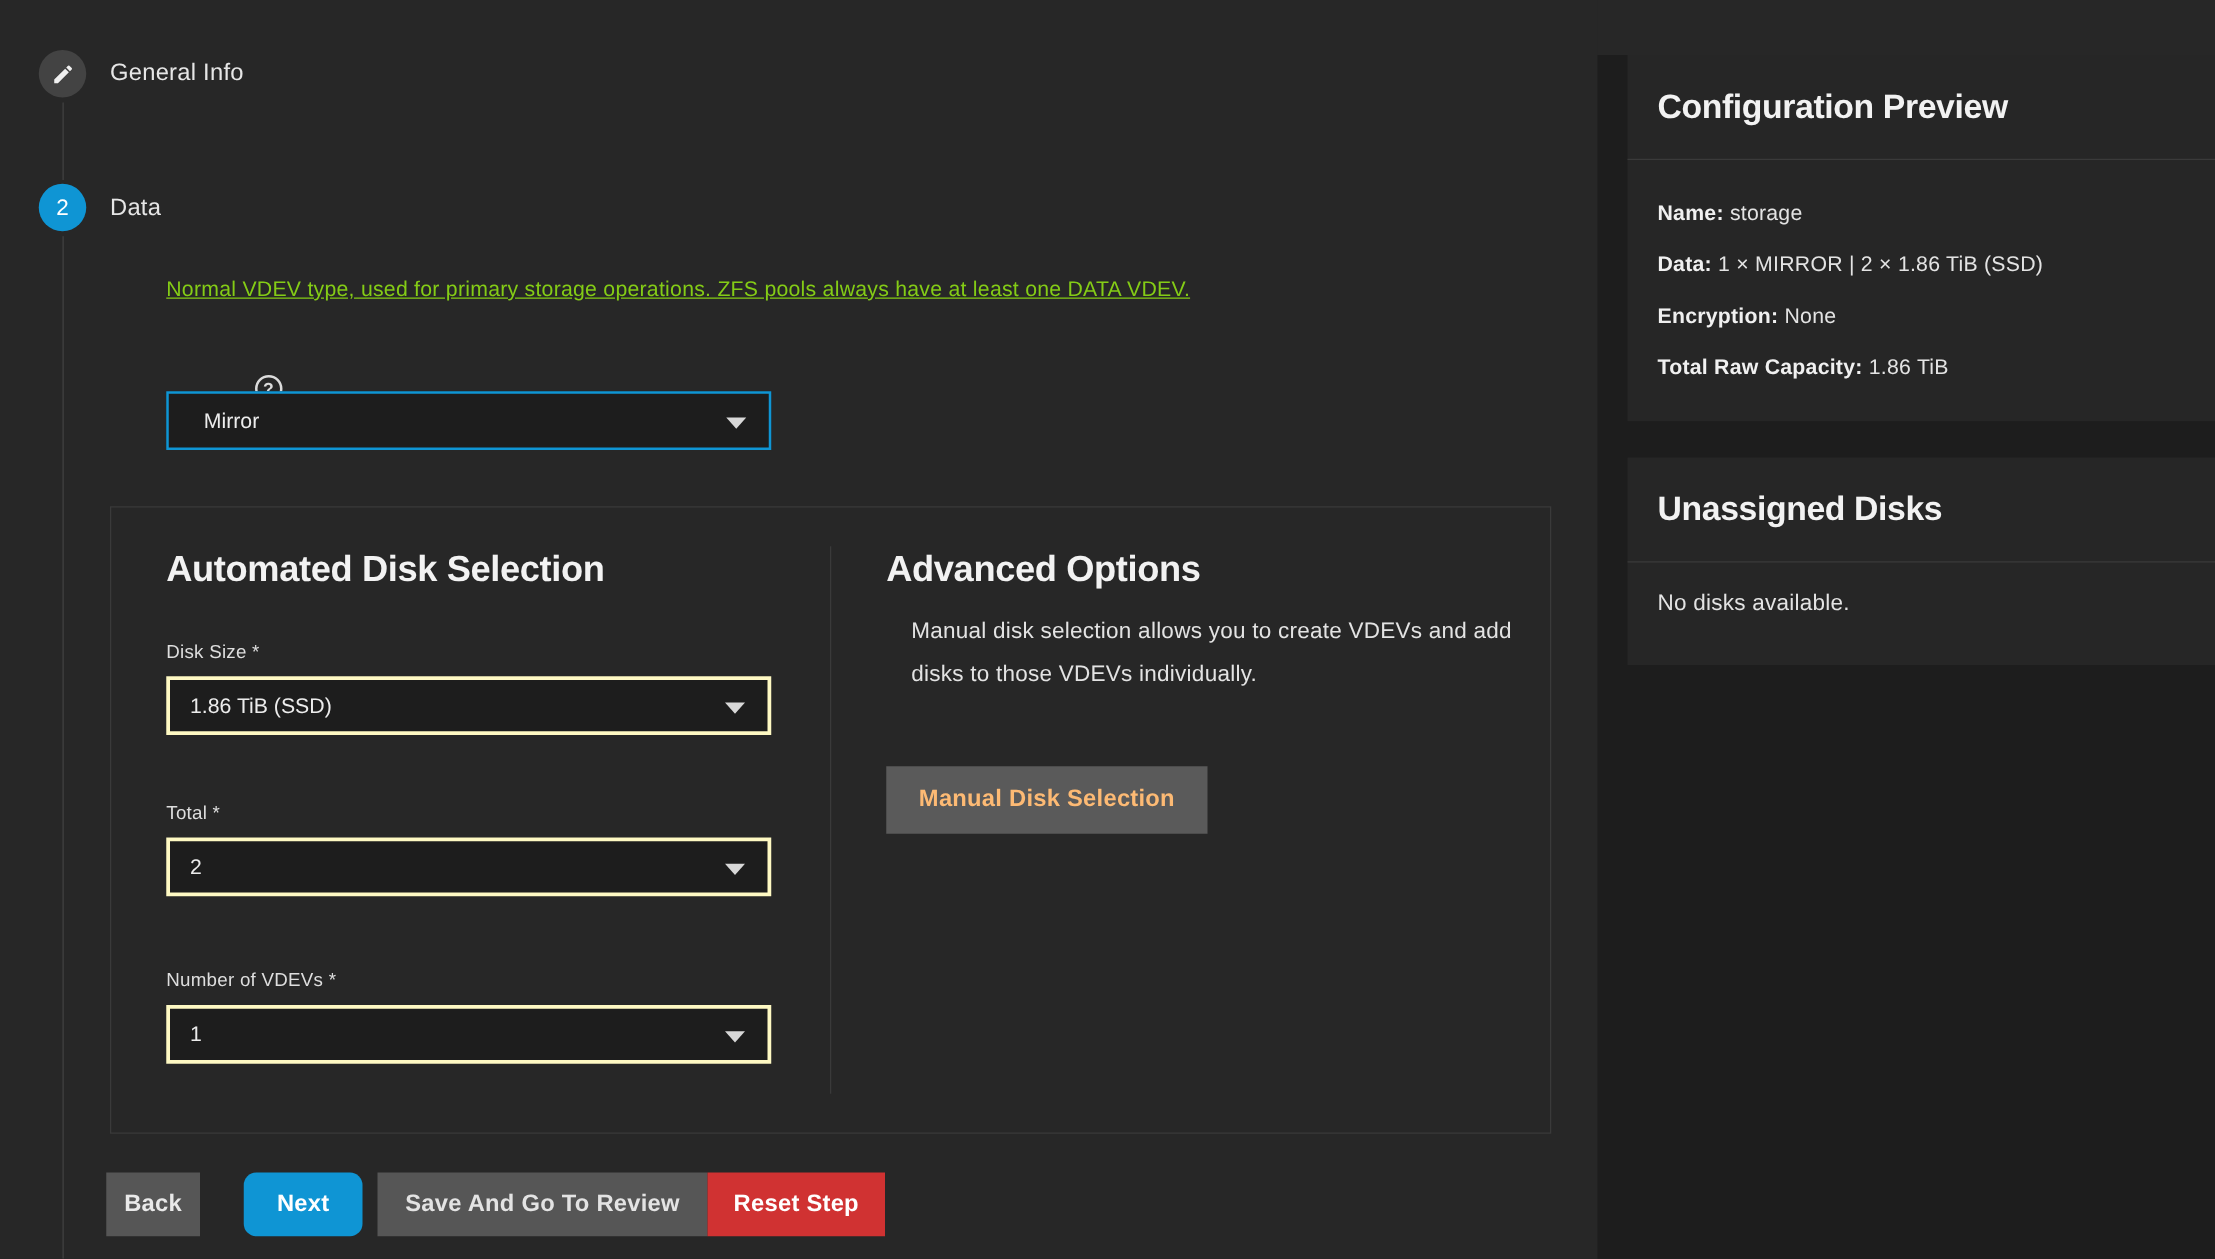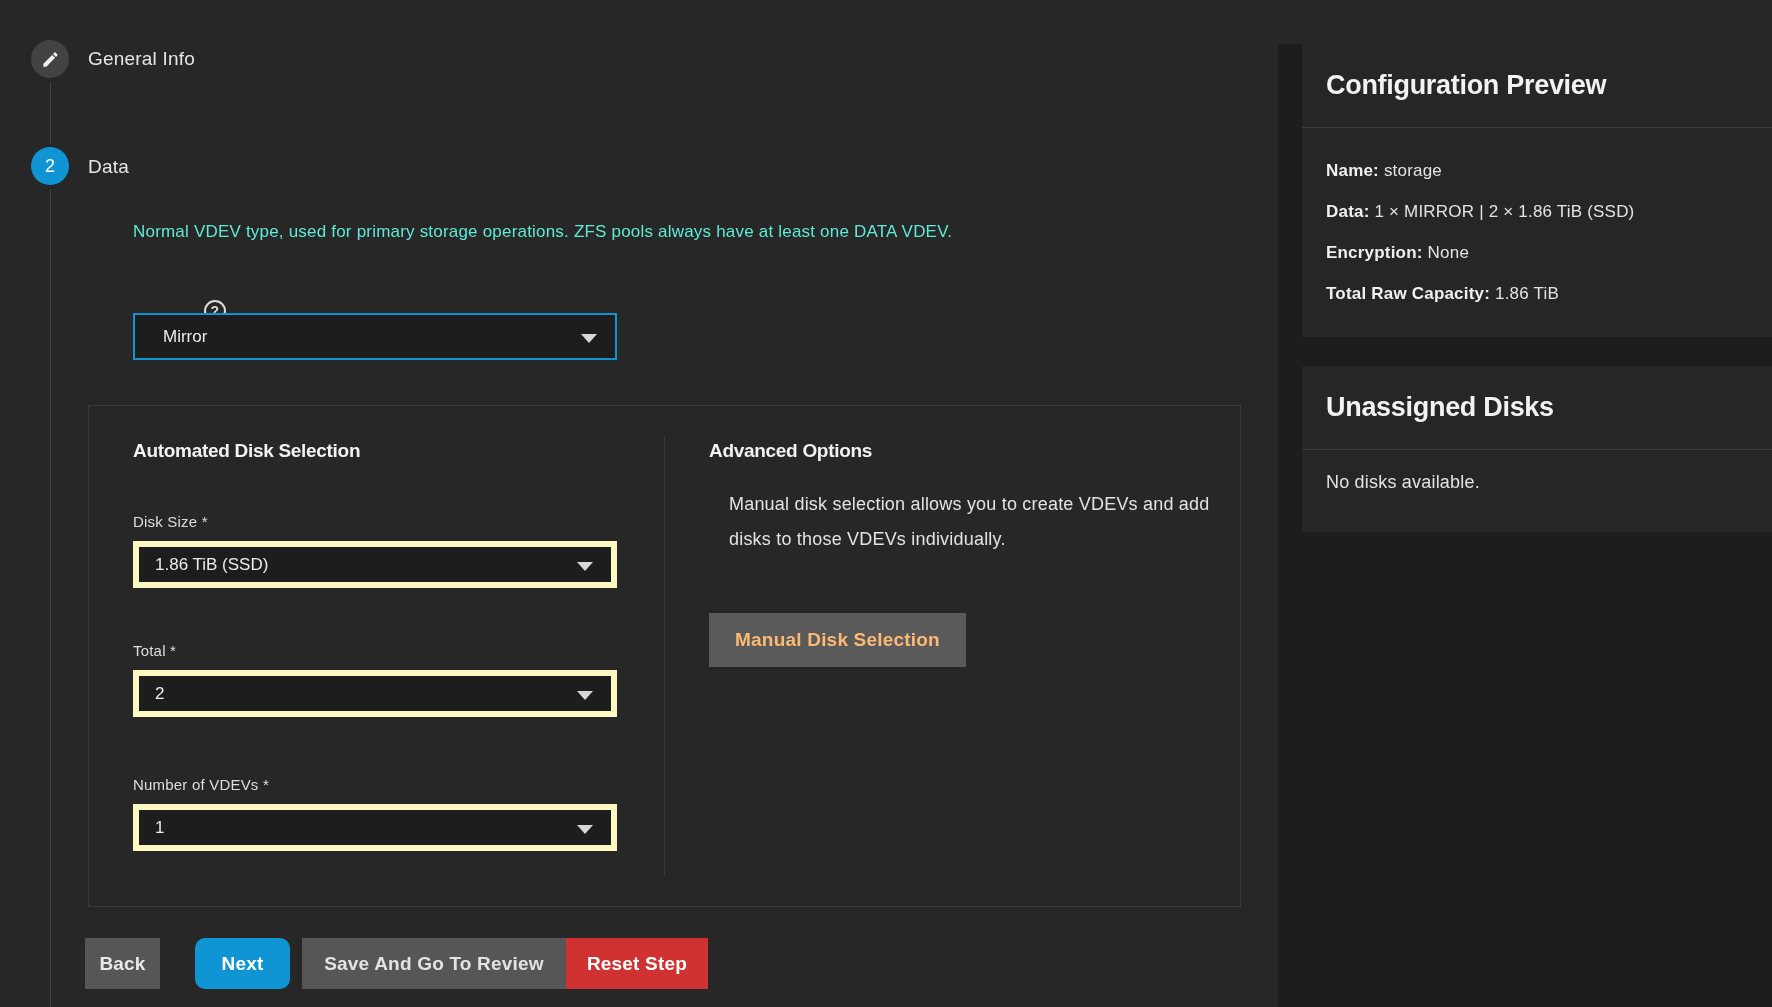--- a/index.html
+++ b/index.html
@@ -23,34 +23,34 @@
     position:absolute; left:31px; width:38px; height:38px; border-radius:50%;
     display:flex; align-items:center; justify-content:center;
   }
   .step-circle.done   { top:40px;  background:#434343; }
   .step-circle.active { top:147px; background:#0f95d4; color:#fff; font-size:18px; }
   .step-label { position:absolute; left:88px; font-size:19px; color:#e6e6e6; letter-spacing:0.2px; }
   .step-label.s1 { top:48px; }
   .step-label.s2 { top:156px; }
   .pencil-svg { width:19px; height:19px; fill:#f0f0f0; }
 
-  .step-desc { position:absolute; left:133px; top:222px; font-size:17px; color:#5eead4; letter-spacing:0.2px; }
+  .step-desc { position:absolute; left:133px; top:222px; font-size:17px; color:#84cc16; letter-spacing:0.2px;text-decoration:underline; }
 
   .field-label { position:absolute; font-size:15px; color:#dedede; letter-spacing:0.2px; }
   .label-row { position:absolute; left:133px; top:283px; display:flex; align-items:center; gap:14px; }
   .label-row .field-label { position:static;margin-top:38px; }
   .help-icon {
     width:22px; height:22px; border-radius:50%; border:2px solid #dcdcdc;
     display:flex; align-items:center; justify-content:center;
     font-size:14px; font-weight:bold; color:#dcdcdc; cursor:pointer;
   }
 
   .select {
     position:absolute; left:133px; width:484px; height:47px;
-    background:#1d1d1d; border:6px solid #fef9c3;
+    background:#1d1d1d; border:3px solid #fef9c3;
     display:flex; align-items:center;
     padding:0 44px 0 16px; font-size:17px; color:#ececec; cursor:pointer;
   }
   .select.focused { border:2px solid #0f95d4; }
   .select .arrow {
     position:absolute; right:18px; top:50%; margin-top:-3px;
     width:0; height:0;
     border-left:8px solid transparent; border-right:8px solid transparent;
     border-top:9px solid #d8d8d8;
   }
@@ -62,21 +62,21 @@
   .lbl-width { left:133px; top:642px; }
   .lbl-num   { left:133px; top:776px; }
 
   .fieldset {
     position:absolute; left:88px; top:405px; width:1153px; height:502px;
     border:1px solid #3a3a3a;
   }
   .col-divider { position:absolute; left:664px; top:437px; width:1px; height:438px; background:#3a3a3a; }
 
   .section-title {
-    position:absolute; font-size:19px; font-weight:bold; color:#f2f2f2; letter-spacing:-0.3px;
+    position:absolute; font-size:29px; font-weight:bold; color:#f2f2f2; letter-spacing:-0.3px;
   }
   .title-auto { left:133px; top:440px; }
   .title-adv  { left:709px; top:440px; }
 
   .adv-desc {
     position:absolute; left:729px; top:487px; width:486px;
     font-size:18px; line-height:35px; color:#e3e3e3; letter-spacing:0.2px;
   }
 
   .btn {

